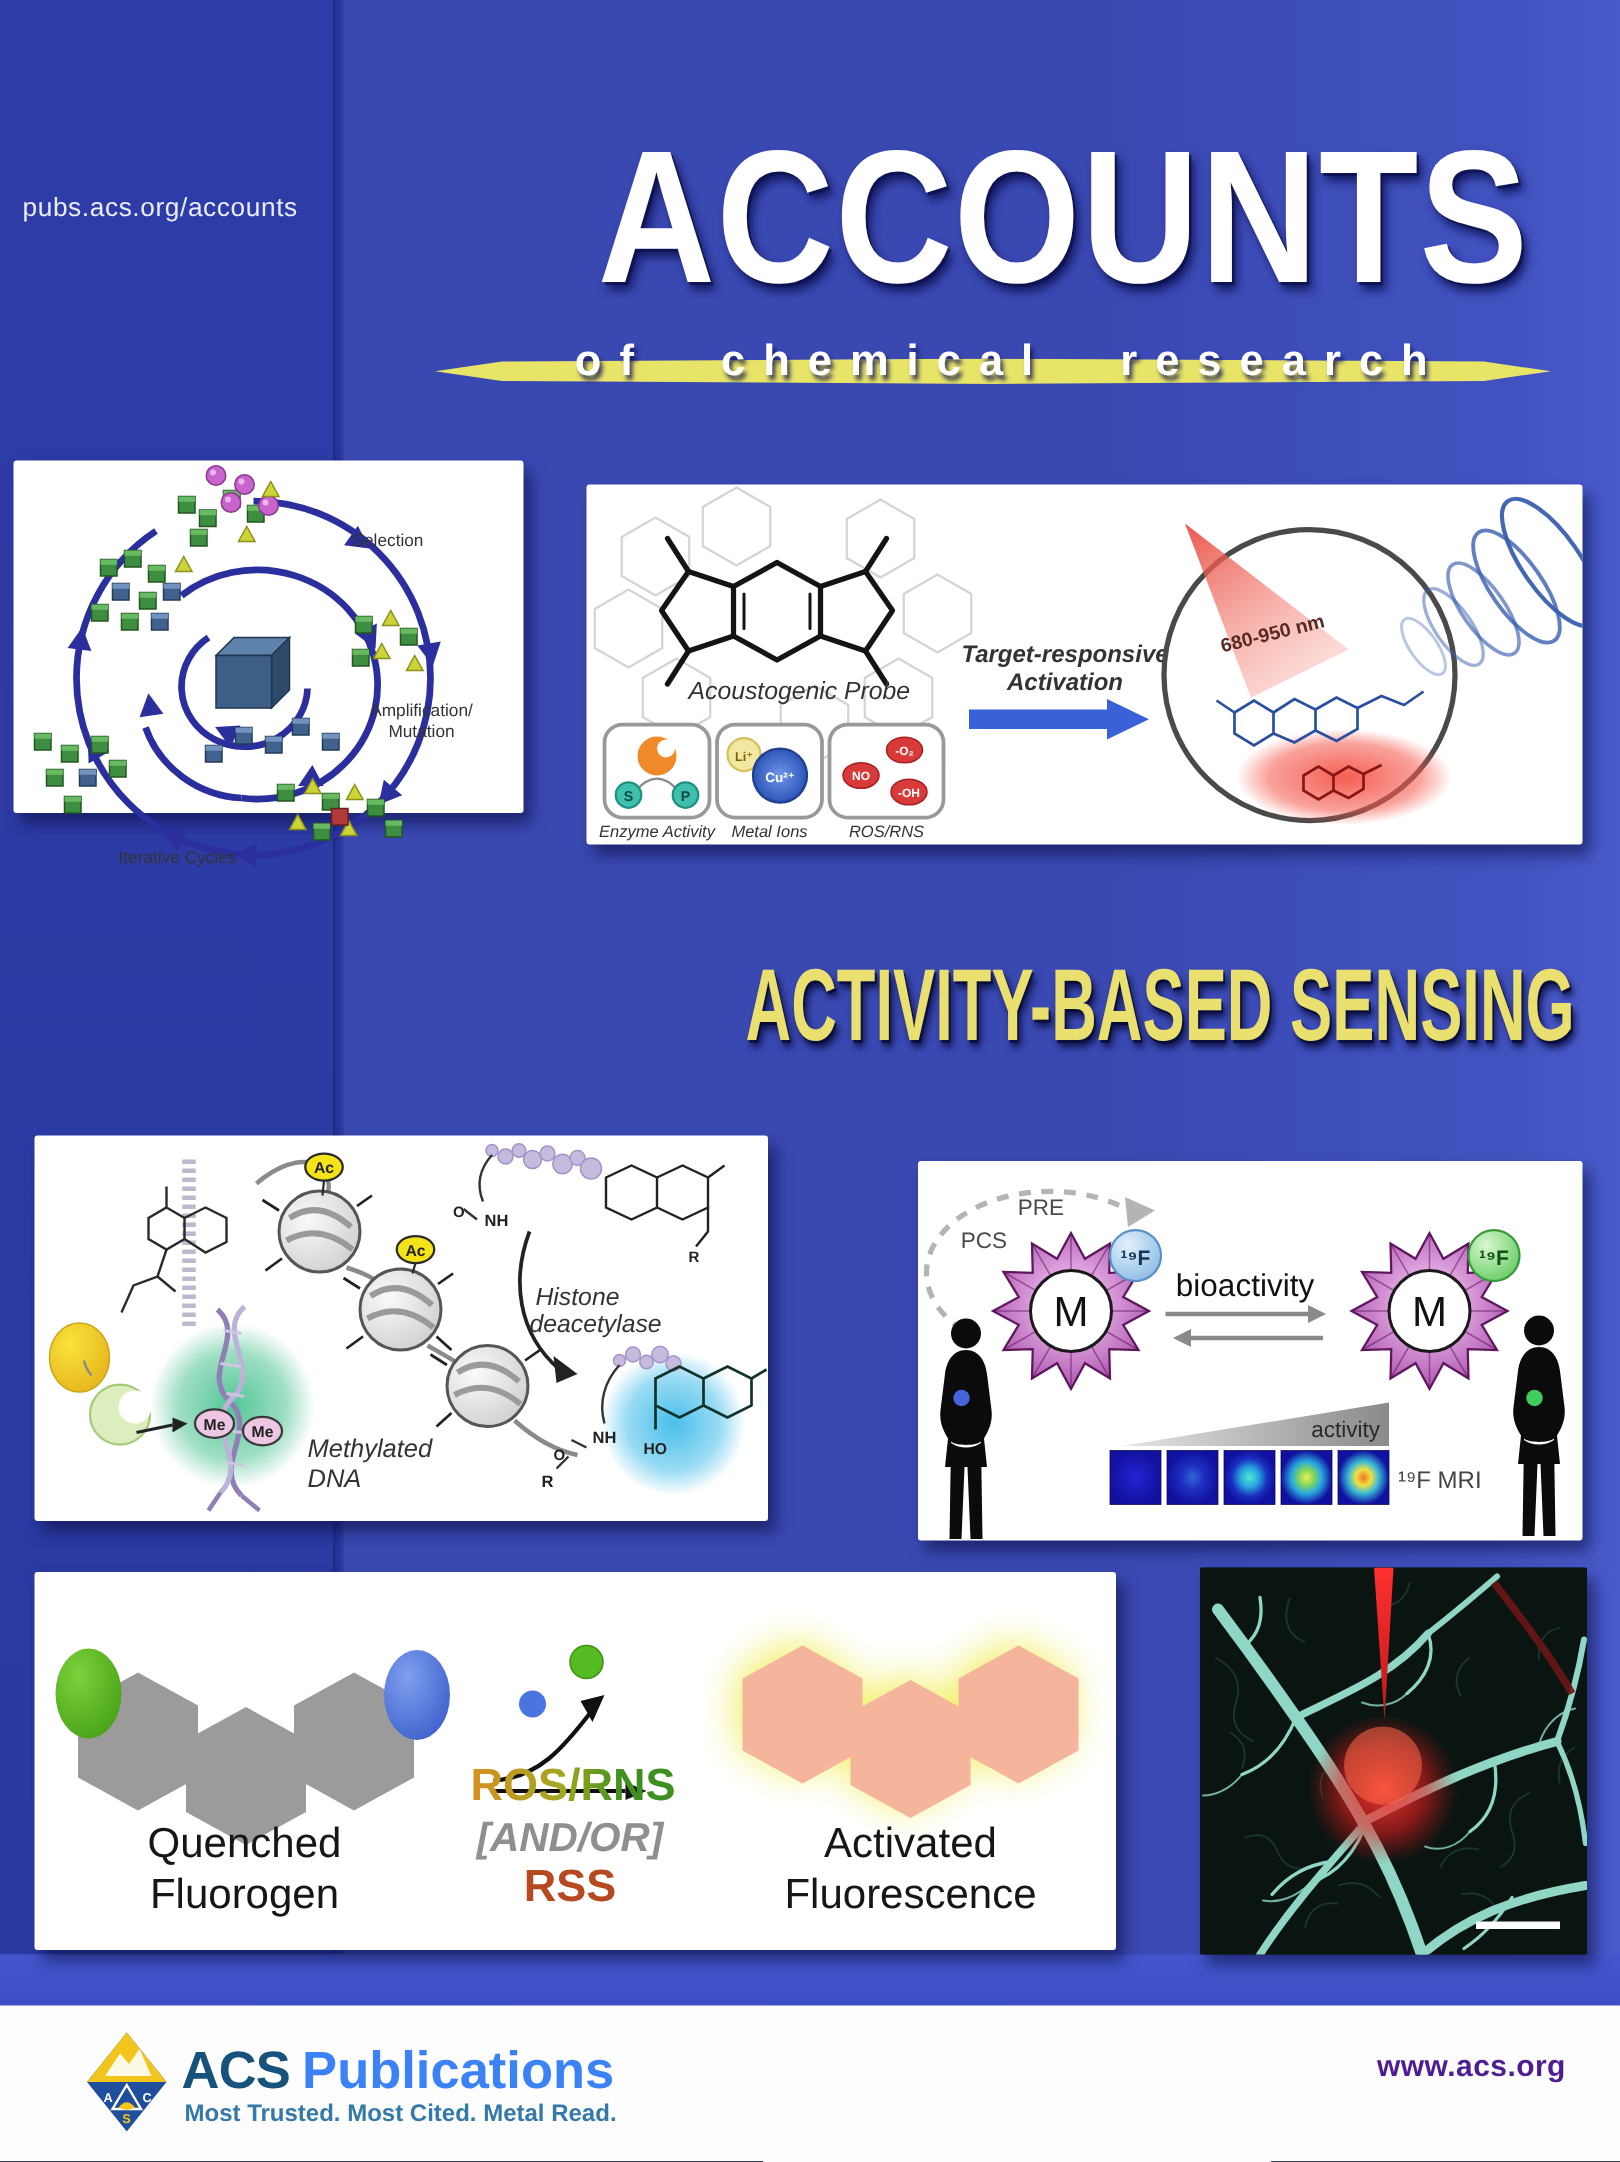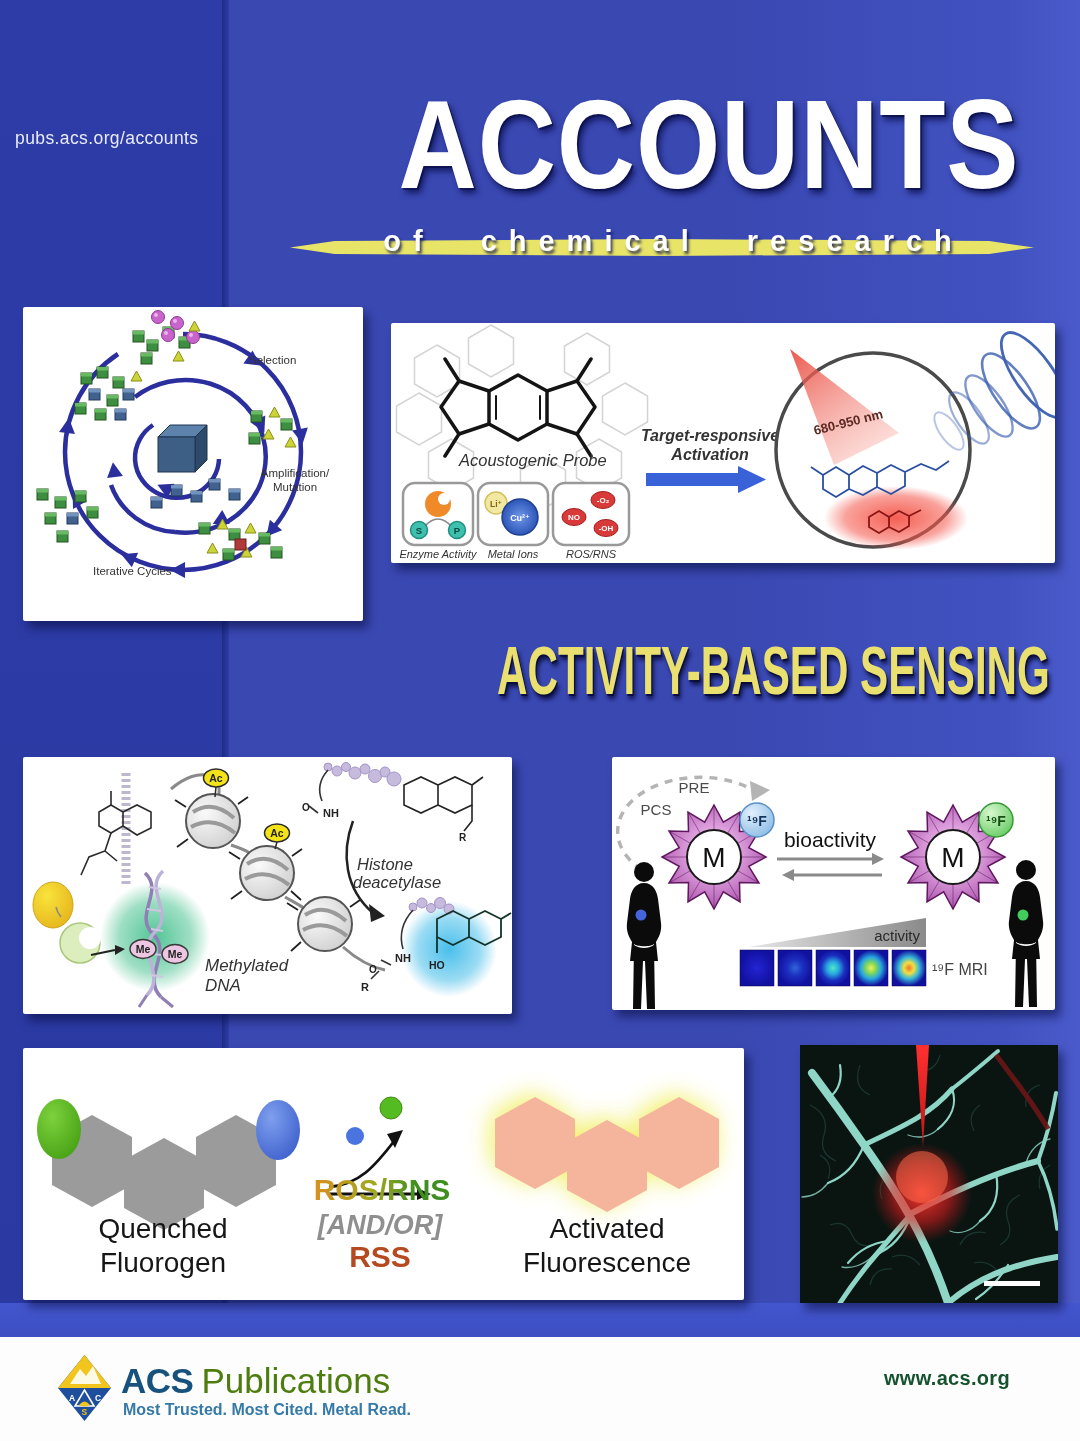--- a/index.html
+++ b/index.html
@@ -20,33 +20,33 @@
       filter:drop-shadow(2px 3px 2px rgba(10,14,60,.5));}
   .subtitle-wrap{left:0;top:227px;width:1324px;text-align:center;white-space:nowrap;line-height:1;}
   .subtitle-text{color:#fff;font-weight:bold;font-size:29px;letter-spacing:12px;word-spacing:26px;
       text-shadow:2px 3px 3px rgba(12,18,80,.8);margin-left:23px;}
   .banner{top:636px;line-height:1;white-space:nowrap;font-weight:bold;font-size:68px;}
   .banner span{display:inline-block;transform:scaleX(.62);transform-origin:0 0;
       text-shadow:4px 5px 6px rgba(8,12,55,.85),2px 2px 0 rgba(14,20,70,.9);}
   .banner-special{left:45px;color:#fdfdfd;}
   .banner-topic{left:497px;color:#e9e070;}
   .panel{background:#fff;border-radius:2px;box-shadow:5px 7px 10px rgba(8,12,60,.55);}
-  .p-evolution{left:23px;top:307px;width:340px;height:314px;}
+  .p-evolution{left:9px;top:307px;width:340px;height:235px;}
   .p-probe{left:391px;top:323px;width:664px;height:240px;}
   .p-epi{left:23px;top:757px;width:489px;height:257px;}
-  .p-mri{left:612px;top:757px;width:443px;height:253px;}
+  .p-mri{left:612px;top:774px;width:443px;height:253px;}
   .p-fluor{left:23px;top:1048px;width:721px;height:252px;}
   .p-vessel{left:800px;top:1045px;width:258px;height:258px;background:#0a1512;border-radius:2px;
       box-shadow:5px 7px 10px rgba(8,12,60,.55);}
   .footer{left:0;top:1337px;width:1080px;height:104px;background:#fdfdfe;}
   .acs-line{left:121px;top:24px;white-space:nowrap;}
   .acs-word{font-size:35px;font-weight:bold;color:#17527d;letter-spacing:-.5px;}
-  .pub-word{font-size:35px;font-weight:normal;color:#4d7c0f;margin-left:8px;}
+  .pub-word{font-size:35px;font-weight:bold;color:#3b82f6;margin-left:8px;}
   .tagline{left:123px;top:64px;font-size:16px;font-weight:bold;color:#3579a8;}
-  .website{left:884px;top:30px;font-size:20px;font-weight:bold;color:#14532d;letter-spacing:.3px;}
+  .website{left:918px;top:30px;font-size:20px;font-weight:bold;color:#4c1d95;letter-spacing:.3px;}
   svg{display:block;}
   svg text{font-family:"Liberation Sans","DejaVu Sans",sans-serif;}
   .lab{fill:#333;}
   .ti{font-style:italic;}
   .tb{font-weight:bold;}
   .mid{text-anchor:middle;}
 </style>
 </head>
 <body>
 

